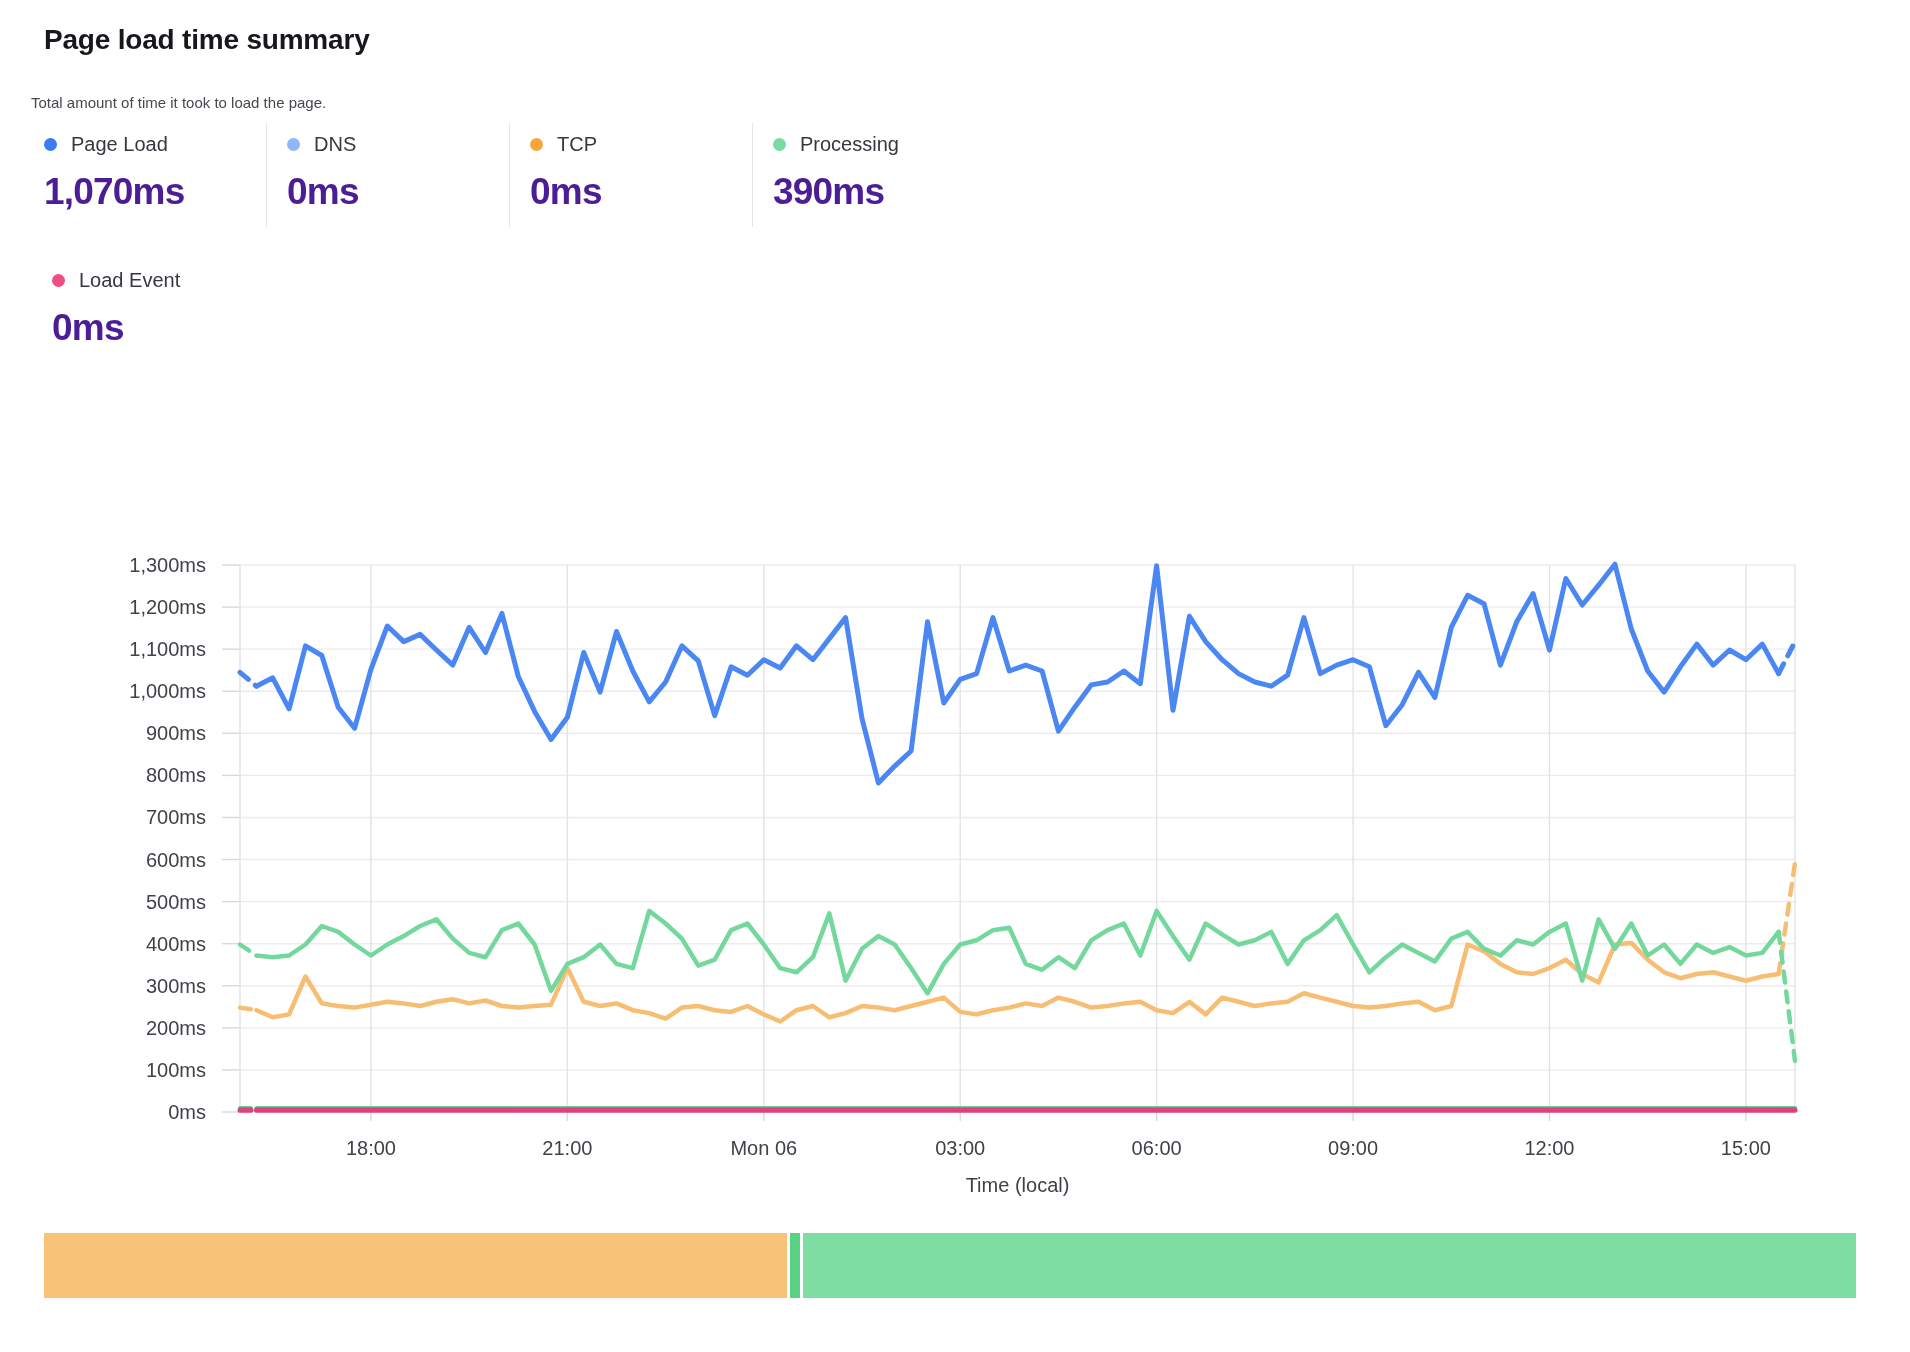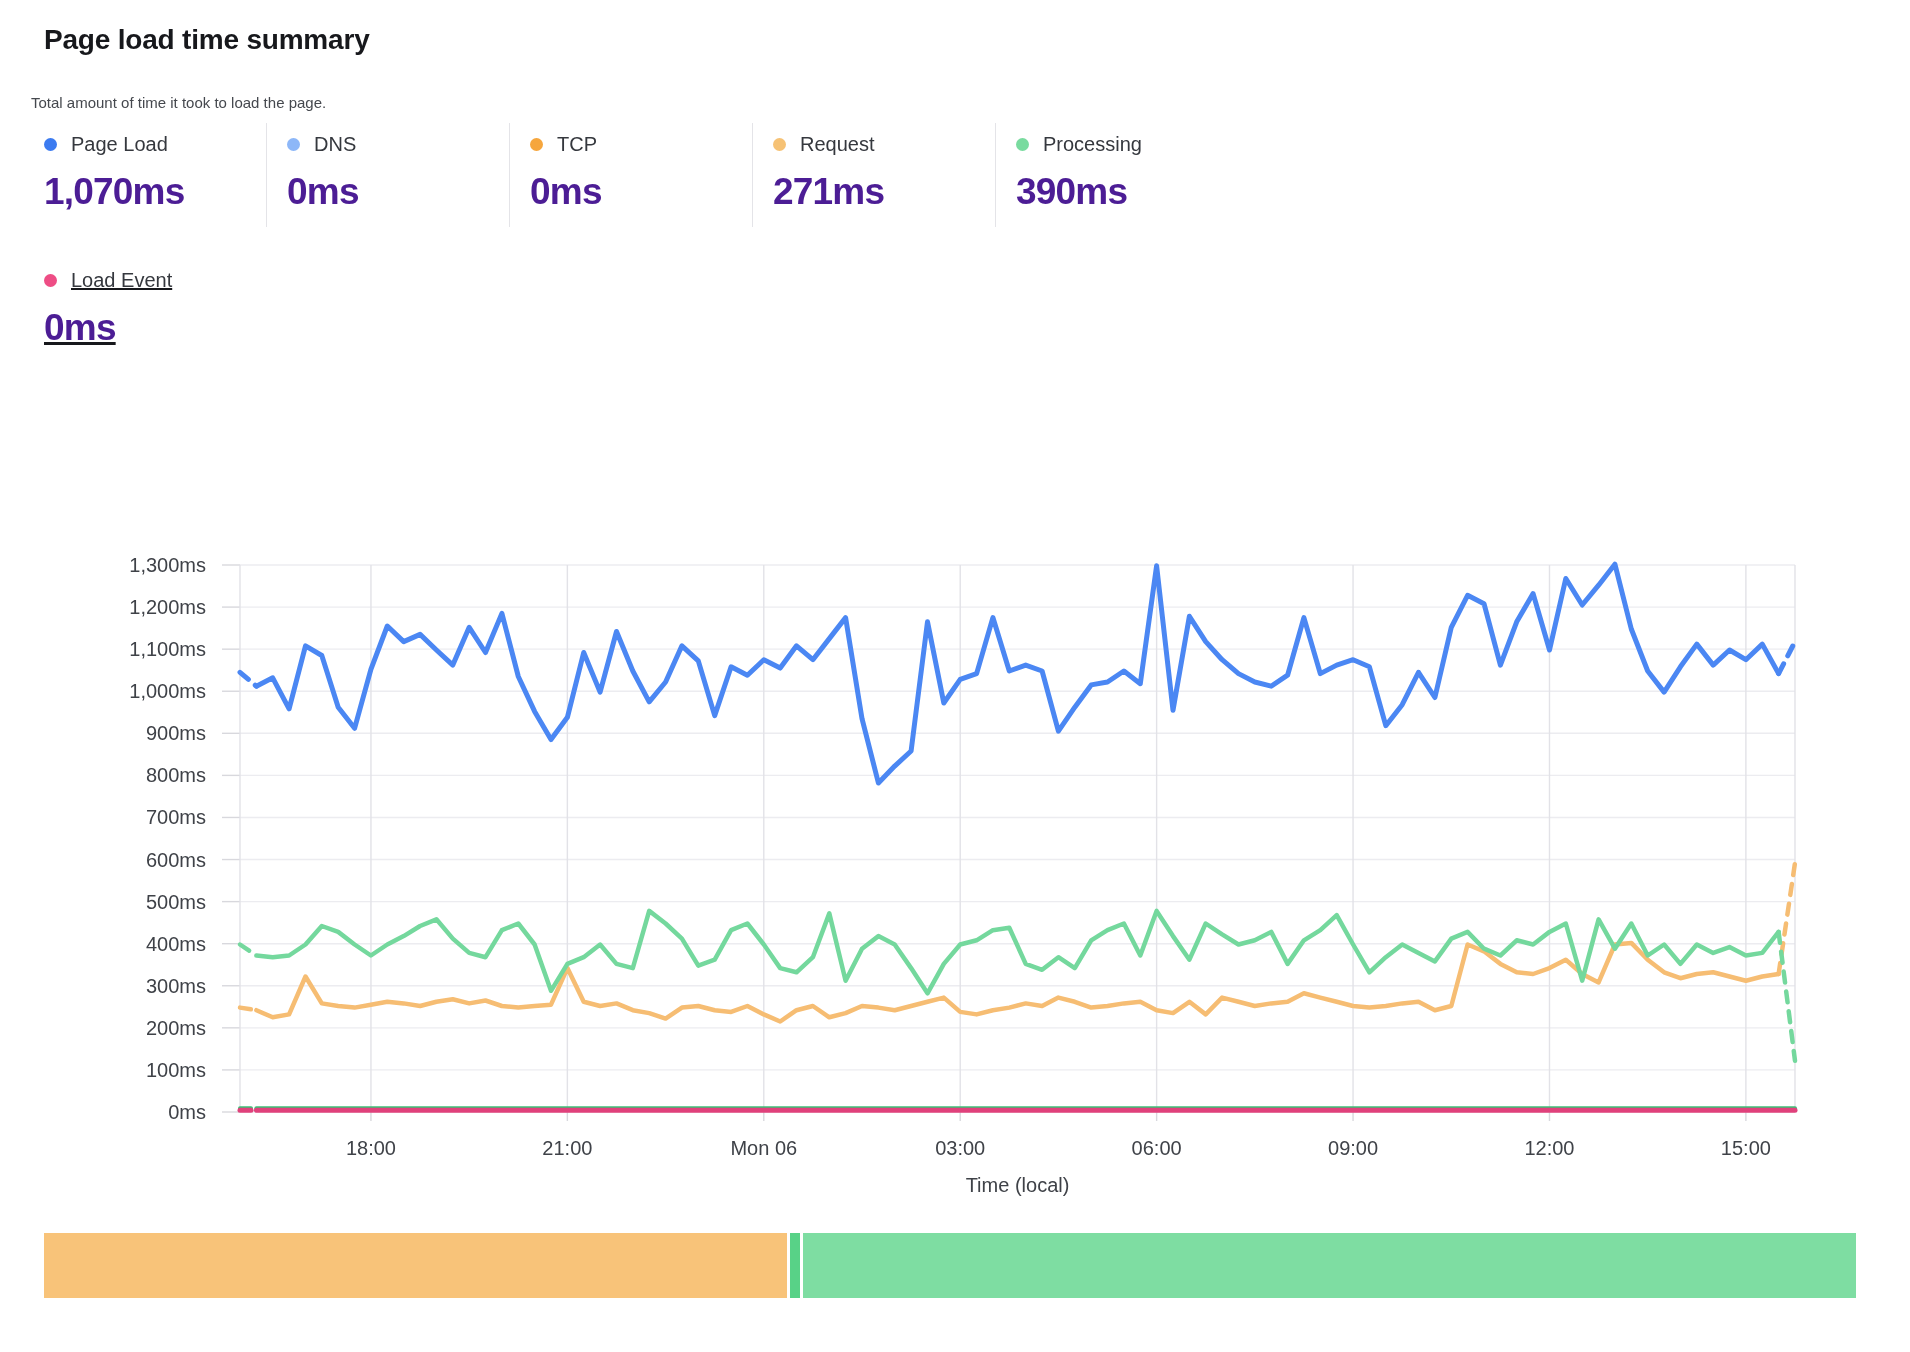--- a/index.html
+++ b/index.html
@@ -10,21 +10,21 @@
   .title{position:absolute;left:44px;top:24px;font-size:28px;font-weight:700;letter-spacing:-.2px;}
   .subtitle{position:absolute;left:31px;top:74px;font-size:15px;color:#45484e;margin-top:20px;}
 
   .stats{position:absolute;left:44px;top:123px;display:flex;align-items:center;}
   .stat{width:222px;padding:8px 0 14px 0;}
   .stat + .stat{border-left:1px solid #e4e4e8;padding-left:20px;}
   .stat-label{display:flex;align-items:center;gap:14px;font-size:20px;color:#35383e;height:26px;}
   .dot{width:13px;height:13px;border-radius:50%;flex:0 0 auto;}
   .stat-value{font-size:37px;font-weight:700;margin-top:14px;letter-spacing:-.8px;color:#4c1d95;}
 
-  .load-event{position:absolute;left:44px;top:267px;text-decoration:underline;}
+  .load-event{position:absolute;left:52px;top:267px;}
 
   .chart{position:absolute;left:0;top:440px;width:1910px;height:792px;}
   svg text{font-family:"Liberation Sans",sans-serif;}
 
   .bar{position:absolute;left:44px;top:1233px;width:1812px;height:65px;display:flex;}
   .bar .seg{height:100%;}
   .bar .seg + .seg{margin-left:3px;}
 </style>
 </head>
 <body>
@@ -46,27 +46,20 @@
         <span>DNS</span>
       </div>
     <div class="stat-value">0ms</div>
   </div>
   <div class="stat">
     <div class="stat-label">
         <span class="dot" style="background: rgb(246, 166, 61);"></span>
         <span>TCP</span>
       </div>
     <div class="stat-value">0ms</div>
-  </div>
-  <div class="stat">
-    <div class="stat-label">
-        <span class="dot" style="background: rgb(246, 194, 117);"></span>
-        <span>Request</span>
-      </div>
-    <div class="stat-value">271ms</div>
   </div>
   <div class="stat">
     <div class="stat-label">
         <span class="dot" style="background: rgb(121, 219, 159);"></span>
         <span>Processing</span>
       </div>
     <div class="stat-value">390ms</div>
   </div>
 </div>
 

